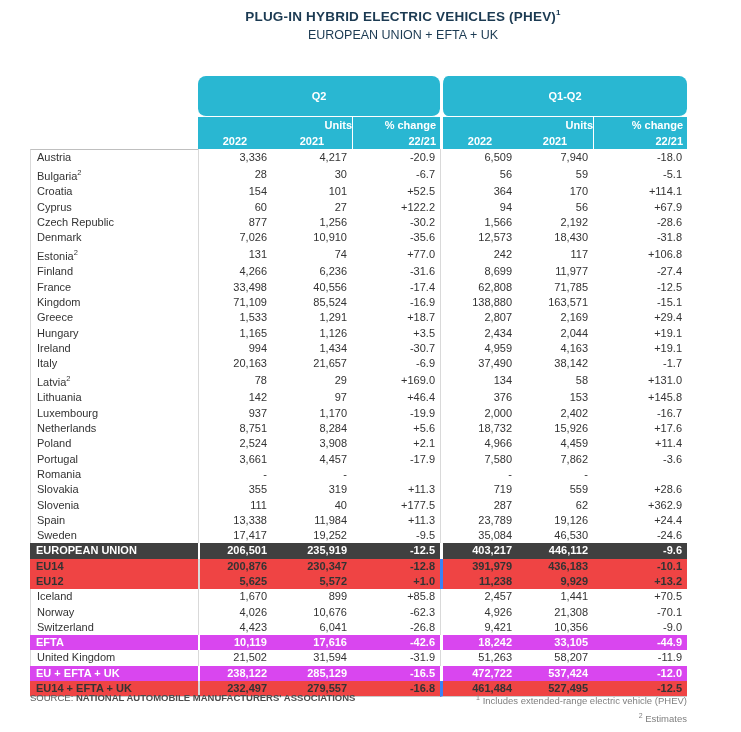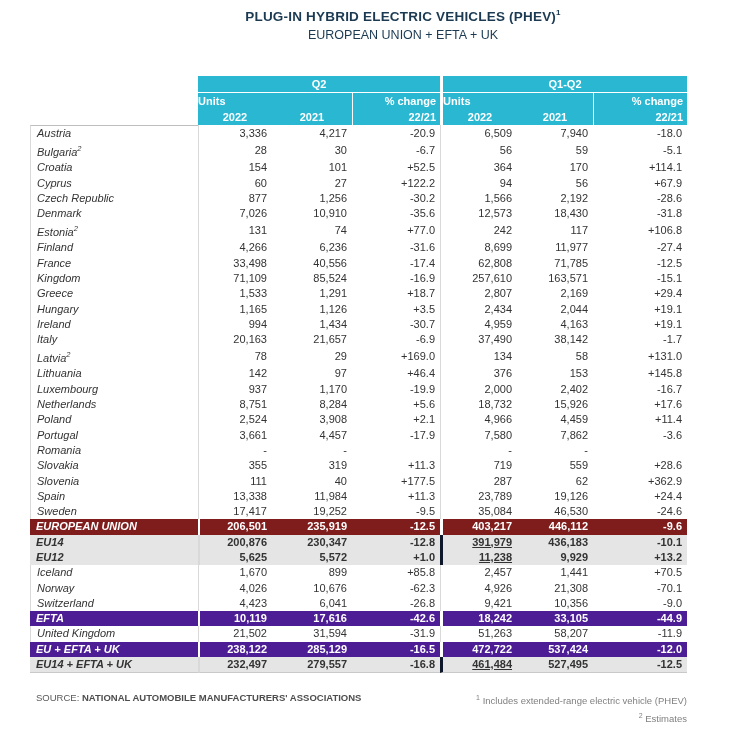--- a/index.html
+++ b/index.html
@@ -15,48 +15,48 @@
 
   
   table.phev{position:absolute;left:30px;top:76px;border-collapse:separate;border-spacing:0;
              table-layout:fixed;width:657px;}
   col.country{width:168px;} col.c0{width:74px;} col.c1{width:80px;}
   col.c2{width:88px;} col.c3{width:77px;} col.c4{width:76px;} col.c5{width:94px;}
 
   thead th{background:#29b7d2;color:#fff;font-size:11px;font-weight:bold;
            height:16px;padding:0 4px 0 0;line-height:16px;box-sizing:border-box;}
   thead th.no-bg{background:#fff;}
-  thead th.band{text-align:center;border-bottom:1px solid #fff;padding:0;}
+  thead th.band{text-align:center;border-bottom:1px solid #fff;padding:12px;border-radius:8px;}
   thead th.gap{border-left:3px solid #fff;}
-  thead th.units{text-align:left;padding:0;}
+  thead th.units{text-align:right;padding:0;}
   thead th.pct{text-align:right;border-left:1px solid #fff;}
   thead th.yr{text-align:center;padding:0;}
   thead th.ratio{text-align:right;border-left:1px solid #fff;}
 
   tbody td{font-size:11px;color:#333;height:15.3px;line-height:15.3px;
            padding:0 5px 0 0;text-align:right;white-space:nowrap;box-sizing:border-box;}
-  tbody td.country{text-align:left;padding:0 0 0 6px;border-left:1px solid #d9d9d9;font-style:italic;}
+  tbody td.country{text-align:left;padding:0 0 0 6px;border-left:1px solid #d9d9d9;}
   tbody td.country sup{font-size:7.5px;}
   tbody tr:first-child td.country{border-top:1px solid #bfbfbf;}
   tbody tr:last-child td{border-bottom:1px solid #c9c9c9;}
 
   tbody td.c0{border-left:1px solid #d9d9d9;}
   tbody td.c3{border-left:3px solid #d9d9d9;border-left-width:1px;padding-right:5px;}
   
-  tr.row-eu td{background:#7f1d1d;color:#fff;font-weight:bold;}
-  tr.row-efta td{background:#4c1d95;color:#fff;font-weight:bold;margin-top:36px;}
-  tr.row-sub td{background:#e5e5e5;color:#333;font-weight:bold;}
+  tr.row-eu td{background:#404040;color:#fff;font-weight:bold;}
+  tr.row-efta td{background:#d946ef;color:#fff;font-weight:bold;margin-top:36px;}
+  tr.row-sub td{background:#ef4444;color:#333;font-weight:bold;}
   tr.row-eu td.c0,tr.row-efta td.c0{border-left:2px solid #fff;}
   tr.row-eu td.c3,tr.row-efta td.c3{border-left:3px solid #fff;}
   tr.row-sub td.c0{border-left:2px solid #d9d9d9;}
-  tr.row-sub td.c3{border-left:3px solid #0f172a;text-decoration:underline;}
+  tr.row-sub td.c3{border-left:3px solid #3b82f6;}
   tr.row-eu td.country,tr.row-efta td.country,tr.row-sub td.country{border-left:none;}
 
   
-  .source{position:absolute;left:36px;top:692px;font-size:9.5px;color:#595959;}
+  .source{position:absolute;left:30px;top:692px;font-size:9.5px;color:#595959;}
   .source b{color:#4d4d4d;}
   .footnotes{position:absolute;right:54px;top:690px;text-align:right;
              font-size:9.5px;color:#808080;line-height:15px;}
   .footnotes sup{font-size:7px;}
 </style>
 </head>
 <body>
 
 <div class="page">
 
@@ -178,21 +178,21 @@
           <td class="c2">-17.4</td>
           <td class="c3">62,808</td>
           <td class="c4">71,785</td>
           <td class="c5">-12.5</td>
         </tr>
         <tr class="row-normal">
           <td class="country">Kingdom</td>
           <td class="c0">71,109</td>
           <td class="c1">85,524</td>
           <td class="c2">-16.9</td>
-          <td class="c3">257,610</td>
+          <td class="c3">138,880</td>
           <td class="c4">163,571</td>
           <td class="c5">-15.1</td>
         </tr>
         <tr class="row-normal">
           <td class="country">Greece</td>
           <td class="c0">1,533</td>
           <td class="c1">1,291</td>
           <td class="c2">+18.7</td>
           <td class="c3">2,807</td>
           <td class="c4">2,169</td>

